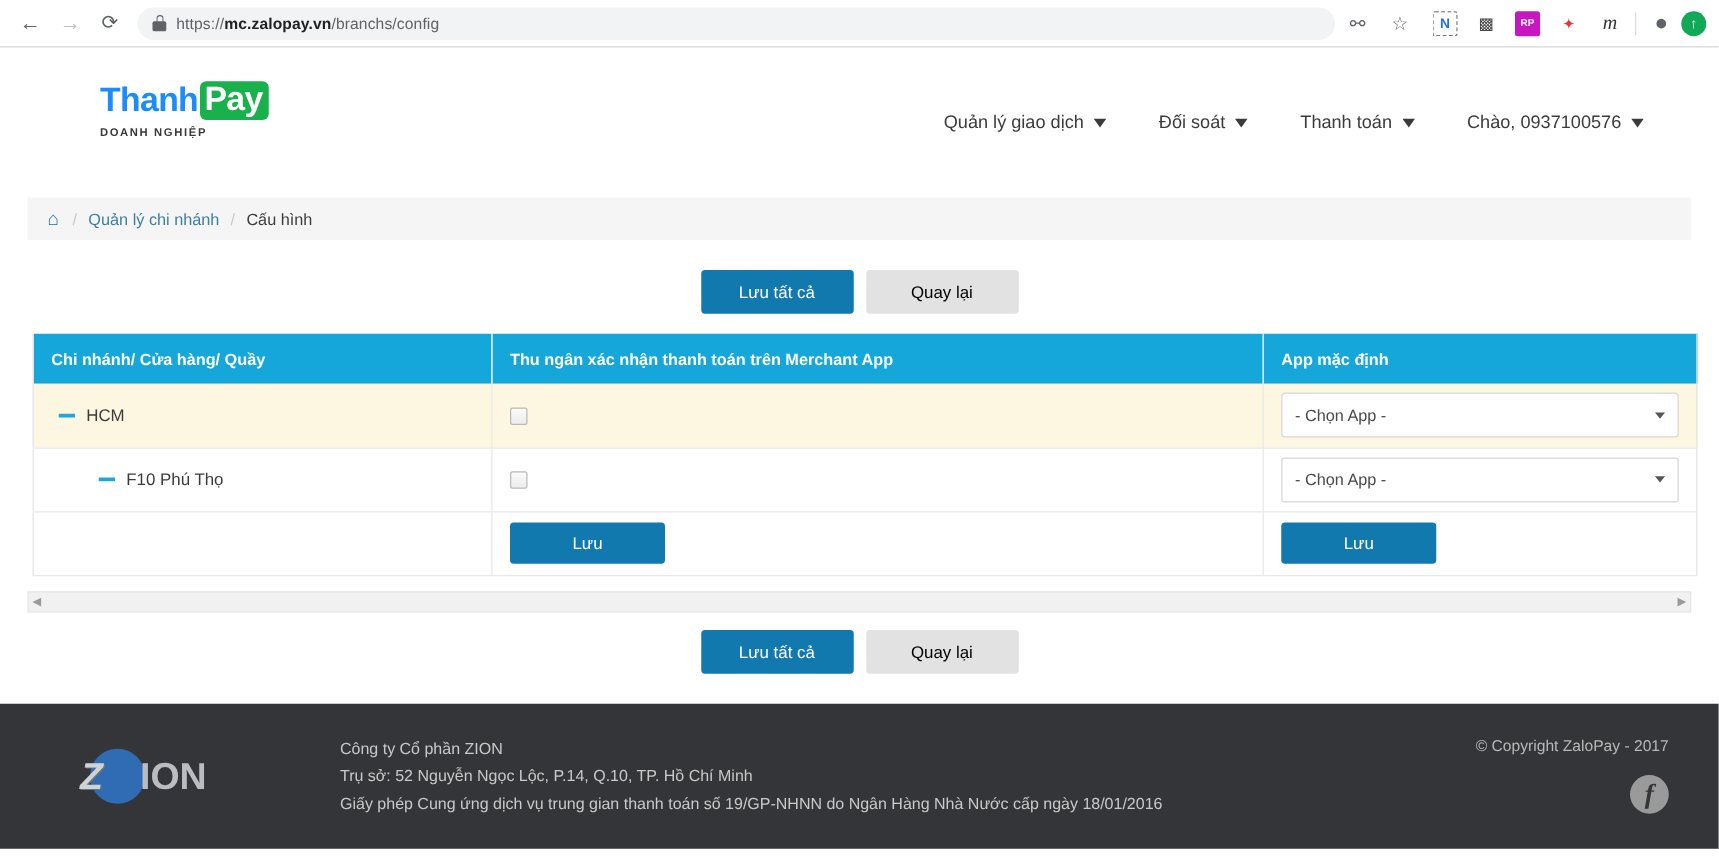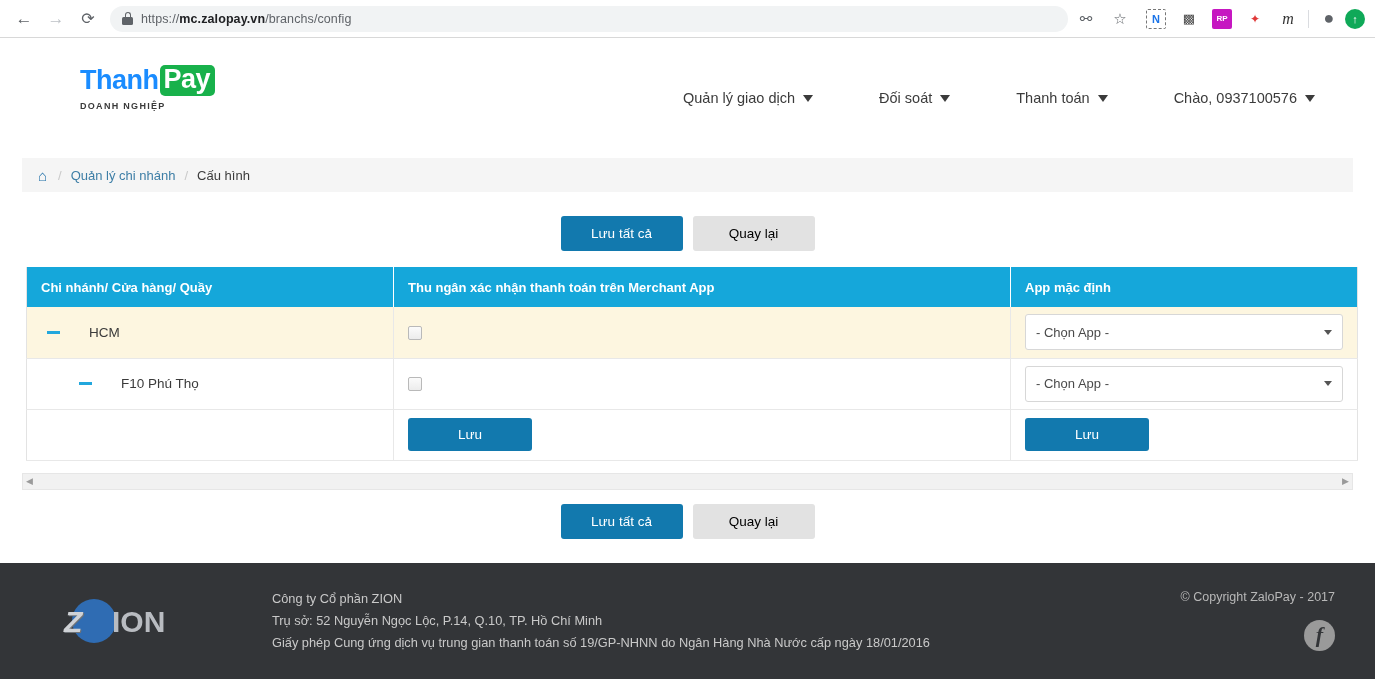--- a/index.html
+++ b/index.html
@@ -109,21 +109,21 @@
     font-size: 9px;
     font-weight: bold;
     color: #3a3a3a;
     letter-spacing: 1.3px;
   }
 
   .main-nav {
     margin-left: auto;
     display: flex;
     align-items: flex-start;
-    gap: 66px;
+    gap: 42px;
     padding-right: 30px;
     margin-top: 20px;
   }
   .nav-item {
     font-size: 14.5px;
     color: #3b3b3b;
     display: flex;
     align-items: center;
     gap: 8px;
     white-space: nowrap;
@@ -201,21 +201,21 @@
     border-bottom: 1px solid #e8e8e8;
     padding: 0 14px;
     height: 51px;
     vertical-align: middle;
     font-size: 13.5px;
     color: #3b3b3b;
   }
   .cfg-table tbody td:last-child { border-right: none; }
   tr.highlight td { background: #fdf6e0; }
 
-  .tree-cell { display: flex; align-items: center; gap: 20px; }
+  .tree-cell { display: flex; align-items: center; }
   .toggle-minus {
     display: inline-block;
     width: 13px; height: 3px;
     background: #22a7dd;
     margin-right: 9px;
     flex-shrink: 0;
   }
   .lvl-1 { padding-left: 6px; }
   .lvl-2 { padding-left: 38px; }
   .lvl-3 { padding-left: 90px; }

